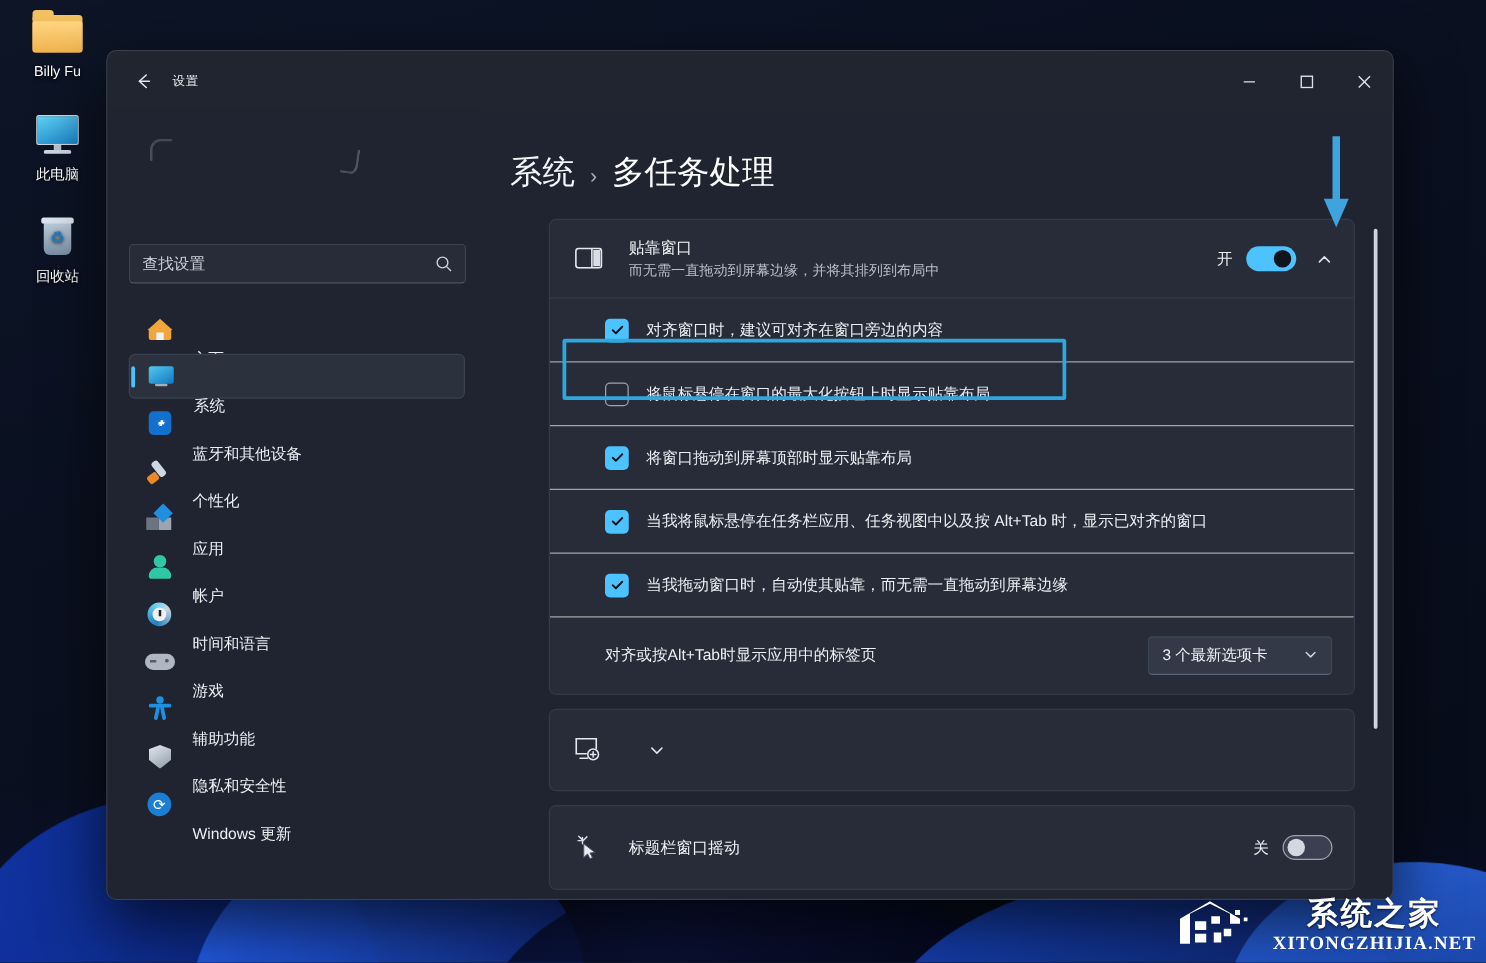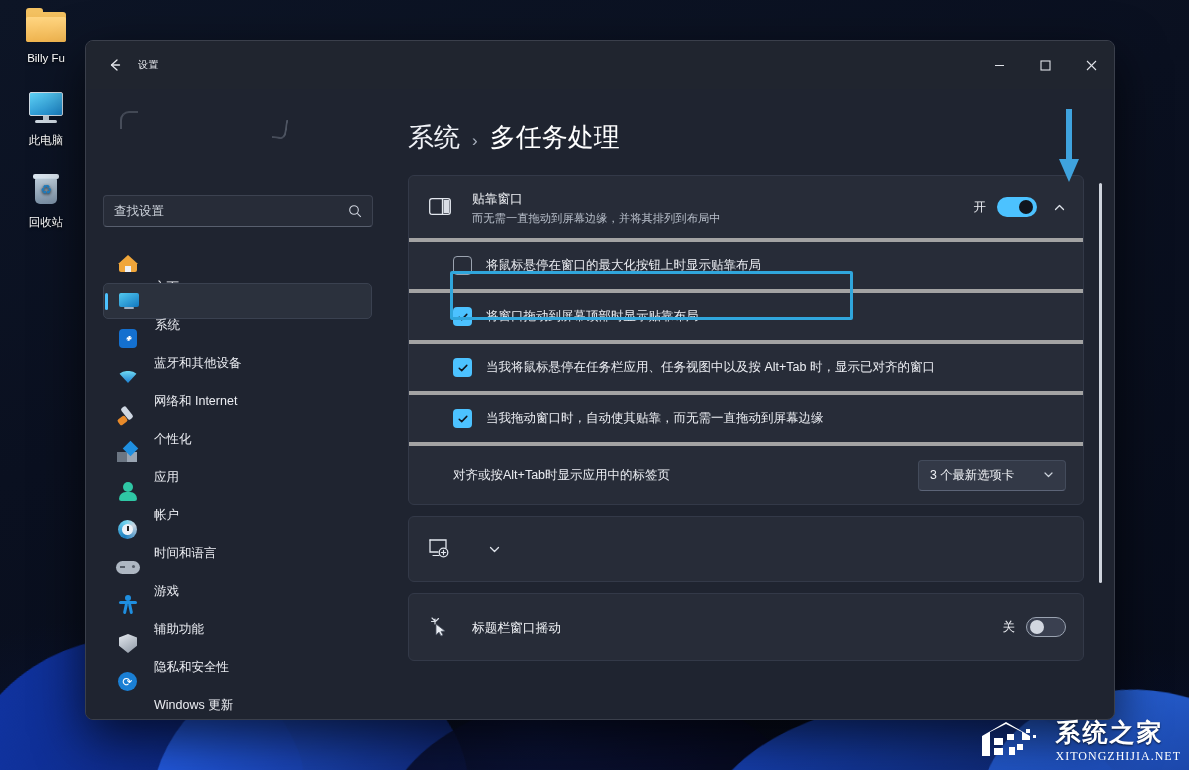--- a/index.html
+++ b/index.html
@@ -197,20 +197,21 @@
     font-size: 26px;
   }
   .crumb-sep { color: #aab2bf; font-size: 17px; }
   .crumb-root { color: #f2f4f8; }
   .crumb-cur { color: #fff; }
 
   .content-scroll {
     height: 493px;
     padding-right: 30px;
     position: relative;
+    margin-left: 31px;
   }
 
   .card {
     background: #272c38;
     border: 1px solid #333948;
     border-radius: 6px;
     margin-bottom: 11px;
   }
 
   .card-row {
@@ -236,21 +237,21 @@
   .knob { position:absolute; top: 3px; width: 14px; height: 14px; border-radius: 50%; }
   .toggle.off .knob { top: 2px; }
 
   .chev { color:#dfe3ea; font-size: 12px; margin-left: 16px; display:flex; align-items:center; }
 
   
   .sub-row {
     display: flex; align-items: center;
     height: 51px;
     padding: 0 17px 0 44px;
-    border-top: 4px solid #a3a3a3;
+    border-top: 1px solid #a3a3a3;
     position: relative;
   }
   .sub-row.first { border-top: 1px solid #323847; }
   .cbx {
     width: 19px; height: 19px; border-radius: 4px;
     margin-right: 14px; flex: 0 0 19px;
     display:flex; align-items:center; justify-content:center;
   }
   .cbx.checked { background: #4cc2ff; }
   .cbx.unchecked { background: transparent; border: 1.5px solid #9ba3b0; }
@@ -295,21 +296,21 @@
   #annot-arrow { position: absolute; left: 1057px; top: 107px; z-index: 40; }
 
   
   #watermark {
     position: absolute; right: 8px; bottom: 6px;
     display: flex; align-items: center; gap: 6px;
     z-index: 30;
   }
   .wm-text { color: #fff; }
   .wm-cn { font-size: 25px; font-weight: bold; letter-spacing: 2px; text-shadow: 0 1px 2px rgba(0,0,0,.7); }
-  .wm-en { font-size: 12px; letter-spacing: 1px; font-family: "Liberation Serif", serif; }
+  .wm-en { font-size: 15px; letter-spacing: 1px; font-family: "Liberation Serif", serif; font-weight: bold; }
 </style>
 </head>
 <body>
 
 <div id="desktop">
   <div class="ribbon" style="left:-60px; top:640px; width:360px; height:300px; background:linear-gradient(120deg,#1440c8,#0a1f6a); transform:rotate(-22deg); border-radius:50% 50% 50% 50%/60% 60% 40% 40%;"></div>
   <div class="ribbon" style="left:150px; top:660px; width:320px; height:280px; background:linear-gradient(120deg,#2a6bff,#0b1f6e); transform:rotate(-15deg); border-radius:50%;"></div>
   <div class="ribbon" style="left:380px; top:690px; width:420px; height:260px; background:radial-gradient(ellipse at 40% 10%, #0b1338 0%, #07091f 70%); transform:rotate(-6deg); border-radius:50%;"></div>
   <div class="ribbon" style="left:700px; top:700px; width:430px; height:260px; background:linear-gradient(140deg,#1b4fd8,#08143f); transform:rotate(-4deg); border-radius:50%;"></div>
   <div class="ribbon" style="left:980px; top:690px; width:320px; height:250px; background:linear-gradient(160deg,#2f76ff,#0a1c66); transform:rotate(6deg); border-radius:50%;"></div>
@@ -407,26 +408,20 @@
           <span class="nav-lbl">系统</span>
         </div>
         <div class="nav-item">
           <span class="nav-ico">
               <i class="ic-bt">᛭</i>
             </span>
           <span class="nav-lbl">蓝牙和其他设备</span>
         </div>
         <div class="nav-item">
           <span class="nav-ico">
-              <i class="ic-wifi"></i>
-            </span>
-          <span class="nav-lbl">网络和 Internet</span>
-        </div>
-        <div class="nav-item">
-          <span class="nav-ico">
               <i class="ic-brush-b"></i>
               <i class="ic-brush-h"></i>
             </span>
           <span class="nav-lbl">个性化</span>
         </div>
         <div class="nav-item">
           <span class="nav-ico">
               <i class="ic-app1"></i>
               <i class="ic-app2"></i>
               <i class="ic-app3"></i>
@@ -509,20 +504,28 @@
                   <i class="knob"></i>
                 </span>
             </span>
             <span class="chev">
               <svg width="13" height="13" viewBox="0 0 13 13">
                   <path d="M2.5 8.5 L6.5 4.5 L10.5 8.5" fill="none" stroke="#dfe3ea" stroke-width="1.25" stroke-linecap="round" stroke-linejoin="round"></path>
                 </svg>
             </span>
           </div>
 
+          <div class="sub-row first">
+            <span class="cbx checked">
+              <svg width="12" height="12" viewBox="0 0 12 12">
+                  <path d="M2.2 6.2 L4.7 8.6 L9.8 3.4" fill="none" stroke="#10151d" stroke-width="1.5" stroke-linecap="round" stroke-linejoin="round"></path>
+                </svg>
+            </span>
+            <span class="sub-lbl">对齐窗口时，建议可对齐在窗口旁边的内容</span>
+          </div>
 
           <div class="sub-row">
             <span class="cbx unchecked"></span>
             <span class="sub-lbl">将鼠标悬停在窗口的最大化按钮上时显示贴靠布局</span>
           </div>
 
           <div class="sub-row">
             <span class="cbx checked">
               <svg width="12" height="12" viewBox="0 0 12 12">
                   <path d="M2.2 6.2 L4.7 8.6 L9.8 3.4" fill="none" stroke="#10151d" stroke-width="1.5" stroke-linecap="round" stroke-linejoin="round"></path>
@@ -621,16 +624,16 @@
     <path d="M6 16 L30 2 L54 16 L54 20 L46 20 L46 12 L30 4 L14 12 L14 36 L6 36 Z" fill="#fff"></path>
     <rect x="18" y="18" width="9" height="7" fill="#fff"></rect>
     <rect x="18" y="28" width="9" height="7" fill="#fff"></rect>
     <rect x="31" y="14" width="7" height="6" fill="#fff"></rect>
     <rect x="41" y="24" width="6" height="6" fill="#fff"></rect>
     <rect x="33" y="27" width="6" height="8" fill="#fff"></rect>
     <rect x="50" y="9" width="4" height="4" fill="#fff"></rect>
     <rect x="57" y="15" width="3" height="3" fill="#fff"></rect>
   </svg>
   <span class="wm-text">
-    <span class="wm-cn" style="display:block;">系统之家</span>
+    <span class="wm-cn" style="display:block;text-align:center;">系统之家</span>
     <span class="wm-en" style="display:block; text-align:right;">XITONGZHIJIA.NET</span>
   </span>
 </div>
 
 </body></html>

